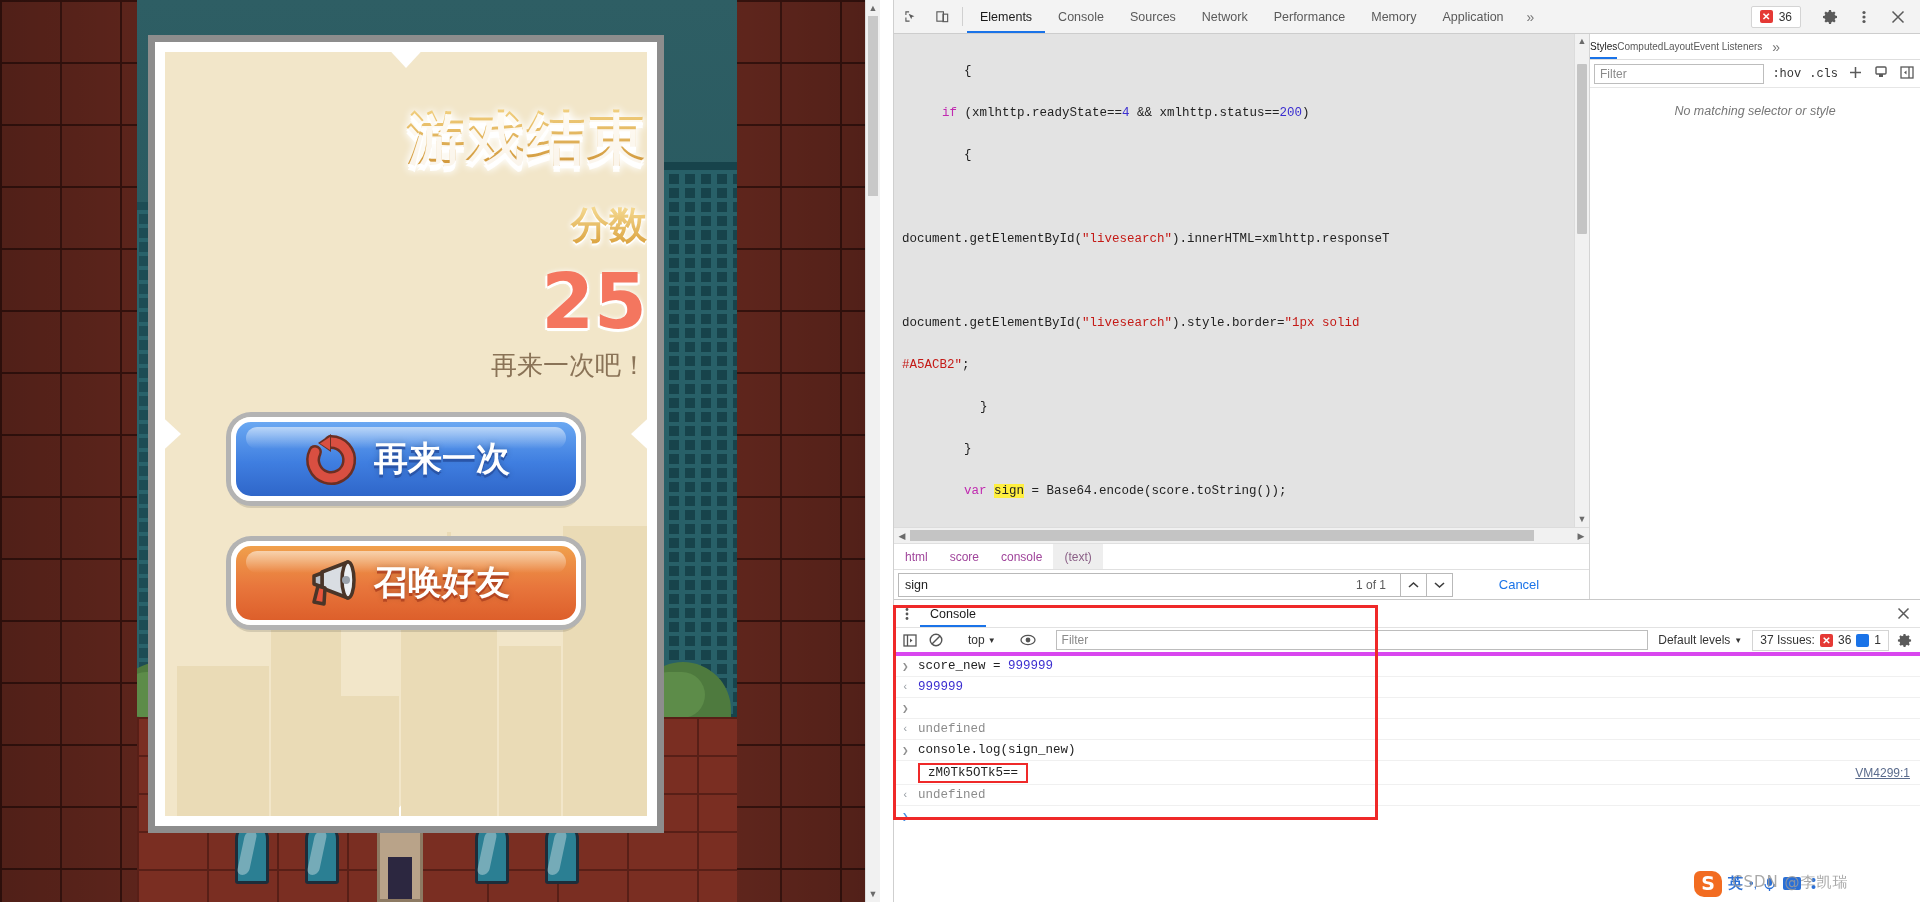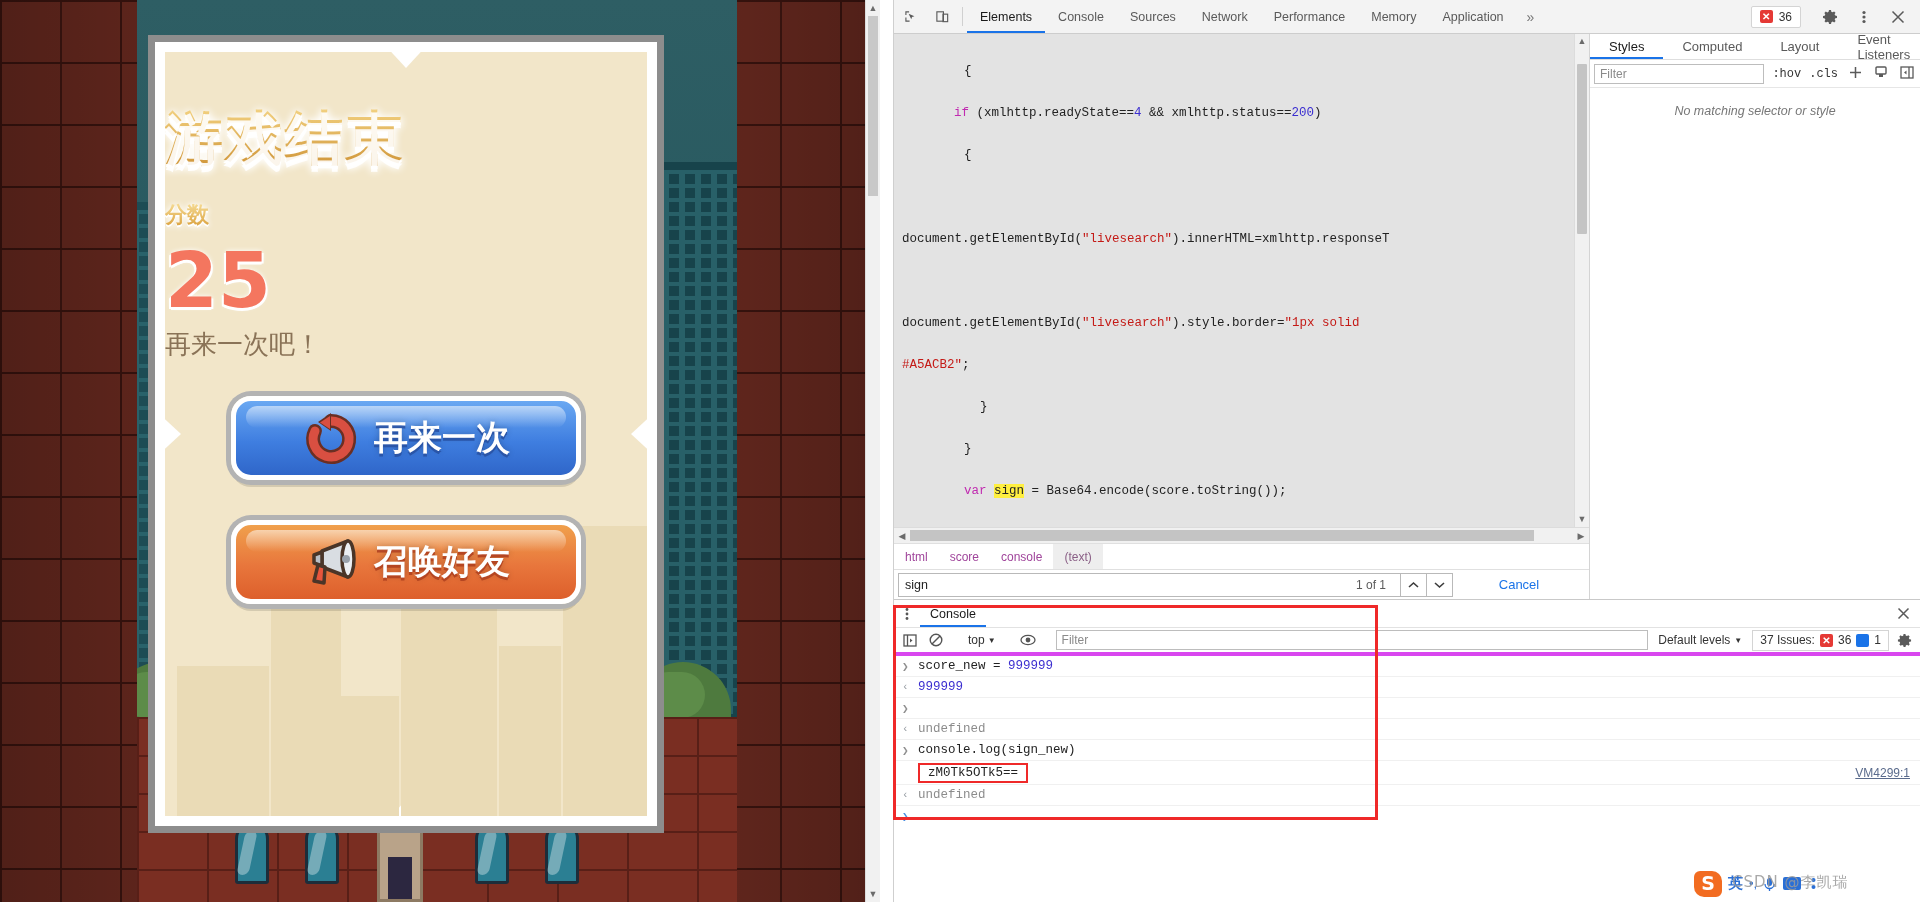--- a/index.html
+++ b/index.html
@@ -94,33 +94,33 @@
   .modal-city{
     position:absolute; left:0; right:0; bottom:0; height:560px; overflow:hidden; opacity:1;
   }
   .mc{ position:absolute; bottom:0; background:#eadbb6; }
   .mc.sp:after{ content:""; position:absolute; left:50%; top:-34px; margin-left:-2px; width:4px; height:34px; background:#eadbb6;}
   .notch{ position:absolute; width:0;height:0; }
   .notch.top{ left:50%; margin-left:-24px; top:-10px; border-left:24px solid transparent; border-right:24px solid transparent; border-top:26px solid #fff; }
   .notch.bottom{ left:50%; margin-left:-24px; bottom:-10px; border-left:24px solid transparent; border-right:24px solid transparent; border-bottom:26px solid #fff; }
   .notch.left{ left:-10px; top:50%; margin-top:-24px; border-top:24px solid transparent; border-bottom:24px solid transparent; border-left:26px solid #fff;}
   .notch.right{ right:-10px; top:50%; margin-top:-24px; border-top:24px solid transparent; border-bottom:24px solid transparent; border-right:26px solid #fff;}
-  .modal-inner{ position:relative; z-index:3; text-align:left; padding-top:48px; }
+  .modal-inner{ position:relative; z-index:3; text-align:right; padding-top:48px; }
   .title-cn{
     font-family:"DejaVu Sans", sans-serif;
     font-size:58px; font-weight:bold; letter-spacing:2px;
     background:linear-gradient(#f7d98a, #c98a2b);
     -webkit-background-clip:text; background-clip:text; color:transparent;
     text-shadow:0 3px 0 rgba(255,255,255,.9);
     filter:drop-shadow(0 0 4px #fff) drop-shadow(0 3px 0 #fff);
   }
   .sub-cn{
     margin-top:22px;
     font-family:"DejaVu Sans", sans-serif;
-    font-size:22px; font-weight:bold;
+    font-size:38px; font-weight:bold;
     background:linear-gradient(#f9e3a0, #d79a33);
     -webkit-background-clip:text; background-clip:text; color:transparent;
     filter:drop-shadow(0 0 3px #fff) drop-shadow(0 2px 0 #fff);
   }
   .score-num{
     margin-top:6px; font-size:76px; font-weight:bold; color:#f4765f;
     font-family:"DejaVu Sans", sans-serif;
     text-shadow:0 0 5px #fff, 0 3px 0 #fff, 2px 2px 0 #fff,-2px 2px 0 #fff;
   }
   .again-hint{
@@ -211,21 +211,21 @@
     padding:0 6px; font-size:12.5px; color:#222; background:#fff;
   }
   .find-input .val{ flex:1; }
   .find-cnt{ color:#5a5a5a; font-size:12px; padding-right:8px;}
   .find-nav{ width:26px; height:24px; border:1px solid #b9b9b9; border-left:none; display:flex;
              align-items:center; justify-content:center; color:#444; font-size:11px; cursor:pointer; background:#fff;}
   .find-cancel{ width:132px; text-align:center; color:#1a73e8; font-size:13px; cursor:pointer;}
 
   .styles-col{ width:330px; flex:0 0 330px; display:flex; flex-direction:column; background:#fff; }
   .styles-tabs{ height:26px; flex:0 0 26px; display:flex; align-items:stretch; border-bottom:1px solid #dedede; background:#fff;}
-  .st-tab{ padding:0 19px; display:flex; align-items:center; font-size:13px; color:#5a5a5a; cursor:pointer;}
+  .st-tab{ padding:0 0; display:flex; align-items:center; font-size:10px; color:#5a5a5a; cursor:pointer;}
   .st-tab.active{ color:#1a1a1a; box-shadow: inset 0 -2px 0 #1a73e8;}
   .styles-filter{
     height:28px; flex:0 0 28px; display:flex; align-items:center; gap:8px; padding:0 4px;
     border-bottom:1px solid #e6e6e6;
   }
   .sf-input{ flex:1; height:20px; border:1px solid #bdbdbd; display:flex; align-items:center; padding:0 5px;
              font-size:12px; color:#8a8a8a; background:#fff;}
   .sf-tag{ font-family:"Liberation Mono", monospace; font-size:12px; color:#333; cursor:pointer;}
   .sf-ico{ width:18px; text-align:center; color:#5a5a5a; cursor:pointer; font-size:13px;}
   .styles-empty{ flex:1; display:flex; align-items:flex-start; justify-content:center; padding-top:16px;
@@ -454,21 +454,21 @@
             </svg>
         </div>
       </div>
     </div>
 
     <div class="dt-body" style="height:565px;flex:0 0 565px;">
       <div class="elements-col">
         <div class="code-wrap">
           <div class="code">
 <div class="ln" style="padding-left:70px;">{</div>
-<div class="ln" style="padding-left:60px;"><span class="kw">if</span> (xmlhttp.readyState==<span class="num">4</span> &amp;&amp; xmlhttp.status==<span class="num">200</span>)</div>
+<div class="ln" style="padding-left:48px;"><span class="kw">if</span> (xmlhttp.readyState==<span class="num">4</span> &amp;&amp; xmlhttp.status==<span class="num">200</span>)</div>
 <div class="ln" style="padding-left:70px;">{</div>
 <div class="ln">&nbsp;</div>
 <div class="ln" style="padding-left:8px;">document.getElementById(<span class="str">"livesearch"</span>).innerHTML=xmlhttp.responseT</div>
 <div class="ln">&nbsp;</div>
 <div class="ln" style="padding-left:8px;">document.getElementById(<span class="str">"livesearch"</span>).style.border=<span class="str">"1px solid</span></div>
 <div class="ln" style="padding-left:8px;"><span class="str">#A5ACB2"</span>;</div>
 <div class="ln" style="padding-left:86px;">}</div>
 <div class="ln" style="padding-left:70px;">}</div>
 <div class="ln" style="padding-left:70px;"><span class="kw">var</span> <span class="hl">sign</span> = Base64.encode(score.toString());</div>
 

